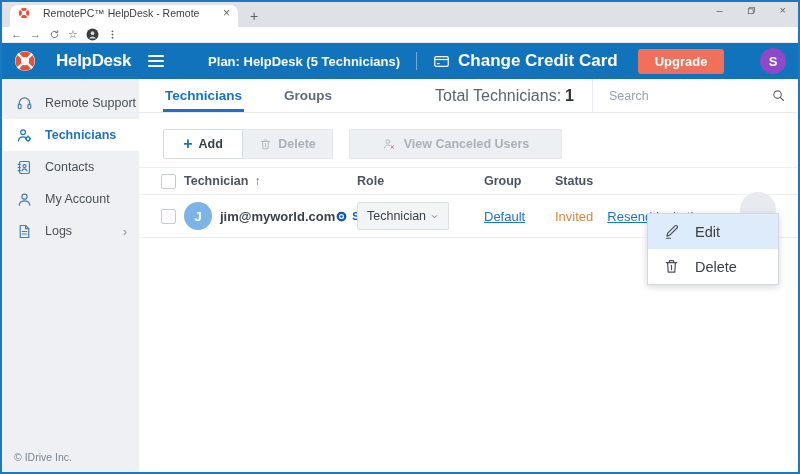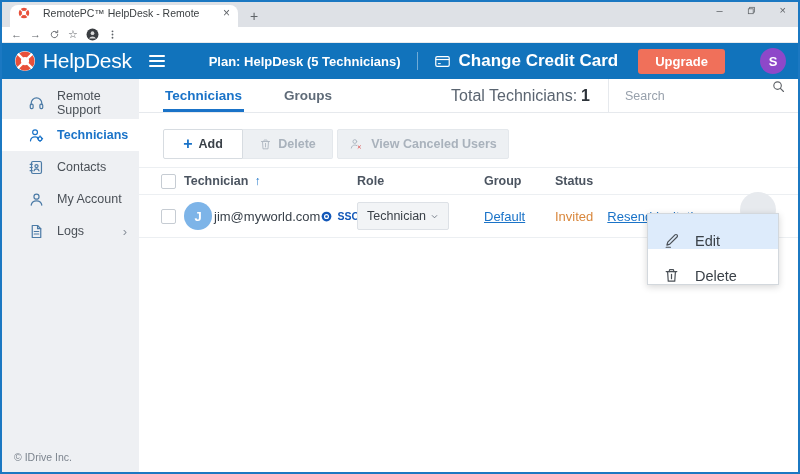--- a/index.html
+++ b/index.html
@@ -16,84 +16,84 @@
   .tab-close{font-size:12px;color:#5f6368;line-height:1}
   .newtab{font-size:14px;color:#5f6368;margin:0 0 4px 12px;line-height:1}
   .wincontrols{position:absolute;right:12px;top:3px;display:flex;gap:24px;align-items:center;color:#5f6368;font-size:11px;line-height:1}
   .navbar{height:16px;background:#fff;display:flex;align-items:center;padding:0 9px;gap:8px;border-bottom:1px solid #e8eaed}
   .nav-ic{color:#5f6368;font-size:11px;line-height:1}
   .omnibox{flex:1;display:flex;align-items:center;gap:5px;padding-left:6px}
   .url{font-size:10.5px;color:#202124}
   
   .appheader{height:36px;background:var(--header-blue,#1173bc);display:flex;align-items:center;color:#fff;padding:0 12px}
   .logo{width:22px;height:22px}
-  .appname{font-size:21px;font-weight:normal;margin-left:7px;letter-spacing:-.3px}
+  .appname{font-size:17px;font-weight:bold;margin-left:20px;letter-spacing:-.3px}
   .burger{margin-left:17px;display:flex;flex-direction:column;gap:3px;cursor:pointer}
   .burger i{display:block;width:16px;height:2px;background:#fff;border-radius:1px}
   .plan{margin-left:44px;font-size:13px;font-weight:bold}
   .hdivider{width:1px;height:18px;background:rgba(255,255,255,.4);margin:0 16px}
   .ccwrap{display:flex;align-items:center;gap:8px;font-size:17px;font-weight:bold;cursor:pointer}
   .cc{width:17px;height:17px}
   .upgrade{margin-left:20px;background:var(--upgrade,#f0705a);border:none;color:#fff;border-radius:3px;padding:5px 17px;font-size:13px;font-weight:bold;font-family:inherit;cursor:pointer}
   .s-avatar{margin-left:auto;width:26px;height:26px;border-radius:50%;background:var(--purple,#8e48c9);display:flex;align-items:center;justify-content:center;font-size:13px;font-weight:bold}
   
   .content{display:flex;height:393px}
   .sidebar{width:137px;background:#eef0f3;position:relative;padding-top:8px;flex:0 0 auto}
-  .side-item{height:32px;display:flex;align-items:center;padding-left:26px;gap:12px;font-size:12.5px;color:#4a5057;position:relative;cursor:pointer}
+  .side-item{height:32px;display:flex;align-items:center;padding-left:14px;gap:12px;font-size:12.5px;color:#4a5057;position:relative;cursor:pointer}
   .side-item svg{width:17px;height:17px;stroke:#4c7ba6;fill:none;stroke-width:1.7;stroke-linecap:round;stroke-linejoin:round;flex:0 0 auto}
   .side-item.active{background:#fff;color:var(--accent,#1a73c8);font-weight:bold}
   .side-item.active svg{stroke:var(--accent,#1a73c8)}
   .side-chevron{position:absolute;right:12px;color:#8a929c;font-size:13px}
   .side-footer{position:absolute;bottom:9px;left:12px;font-size:10.5px;color:#7c848e}
   .main{flex:1;display:flex;flex-direction:column;background:#fff;min-width:0}
   
   .tabrow{height:34px;display:flex;align-items:stretch;border-bottom:1px solid #e6e9ed;flex:0 0 auto}
   .tab-item{display:flex;align-items:center;font-size:13.5px;font-weight:bold;color:#5f6b78;position:relative;padding:0 2px;cursor:pointer}
   .tab-item.first{margin-left:24px}
   .tab-item+.tab-item{margin-left:38px}
   .tab-item.active{color:var(--accent,#1a73c8)}
   .tab-item.active::after{content:"";position:absolute;left:0;right:0;bottom:0;height:3px;background:var(--accent,#1a73c8)}
   .tabrow-right{margin-left:auto;display:flex;align-items:stretch}
   .total{display:flex;align-items:center;font-size:16px;color:#5a6470;padding-right:18px;gap:4px}
   .total b{color:#2d333a}
-  .searchbox{width:190px;border-left:1px solid #e6e9ed;display:flex;padding:0 12px 0 16px;gap:8px}
+  .searchbox{width:206px;border-left:1px solid #e6e9ed;display:flex;align-items:center;padding:0 12px 0 16px;gap:8px}
   .searchbox input{border:none;outline:none;flex:1;font-size:12.5px;color:#333;font-family:inherit;min-width:0;background:transparent}
   .searchbox input::placeholder{color:#98a1ac}
   .search-ic{width:15px;height:15px;stroke:#5f6368;fill:none;stroke-width:1.8;stroke-linecap:round;flex:0 0 auto;cursor:pointer}
   
   .toolbar{display:flex;align-items:center;padding:16px 0 0 24px;flex:0 0 auto}
   .btn{height:30px;display:flex;align-items:center;justify-content:center;font-size:12.5px;font-weight:bold;gap:6px;cursor:pointer}
   .btn svg{flex:0 0 auto}
   .btn-add{width:80px;background:#fff;border:1px solid #d7dce1;border-radius:2px 0 0 2px;color:#3a4148}
   .btn-add .plus{color:var(--accent,#1a73c8);font-size:16px;font-weight:bold;line-height:1}
   .btn-disabled{background:#edf0f3;border:1px solid #e4e8ec;color:#a9b2bc;cursor:default}
   .btn-del{width:90px;border-left:none;border-radius:0 2px 2px 0}
-  .btn-vcu{width:172px;margin-left:4px;border-radius:2px;gap:8px}
+  .btn-vcu{width:213px;margin-left:16px;border-radius:2px;gap:8px}
   .dis-ic{stroke:#aeb7c1;fill:none;stroke-width:1.7;stroke-linecap:round;stroke-linejoin:round}
   
   .table{margin-top:8px}
   .thead{display:flex;align-items:center;height:28px;border-top:1px solid #eceff2;border-bottom:1px solid #eceff2;font-size:12.5px;font-weight:bold;color:#4b5460}
   .trow{display:flex;align-items:center;height:43px;border-bottom:1px solid #eceff2}
   .c-check{flex:0 0 16px;margin-left:22px}
   .cb{display:block;width:15px;height:15px;border:1px solid #c6ccd3;border-radius:2px;background:#fff;cursor:pointer}
   .c-tech{flex:0 0 173px;margin-left:7px;display:flex;align-items:center;min-width:0}
   .c-role{flex:0 0 127px}
   .c-group{flex:0 0 71px}
   .c-status{flex:1;display:flex;align-items:center;gap:14px;min-width:0}
   .sort{color:var(--accent,#1a73c8);font-size:12px;font-weight:bold;margin-left:6px}
   .row-avatar{width:28px;height:28px;border-radius:50%;background:var(--row-avatar,#7db4e8);color:#fff;font-size:13px;font-weight:bold;display:flex;align-items:center;justify-content:center;flex:0 0 auto}
-  .email{margin-left:2px;font-size:13px;font-weight:normal;color:#39414a;white-space:nowrap}
+  .email{margin-left:8px;font-size:13px;font-weight:bold;color:#39414a;white-space:nowrap}
   .sso{margin-left:auto;margin-right:12px;display:flex;align-items:center;gap:4px;color:var(--sso,#1257b8);font-size:10.5px;font-weight:bold}
   .role-select{width:92px;height:28px;background:#f2f4f6;border:1px solid #dde1e6;border-radius:2px;display:flex;align-items:center;justify-content:space-between;padding:0 9px;font-size:12.5px;color:#3a4148;cursor:pointer}
   .link{color:var(--accent,#1a73c8);font-size:13px;text-decoration:underline;cursor:pointer;white-space:nowrap}
   .invited{color:var(--invited,#d9873c);font-size:13px}
   
   .hovercircle{position:absolute;left:738px;top:190px;width:36px;height:36px;border-radius:50%;background:#e7eaee;cursor:pointer}
   .menu{position:absolute;left:645px;top:211px;width:132px;background:#fff;border:1px solid #d3d8dd;box-shadow:0 2px 7px rgba(0,0,0,.16)}
-  .menu-item{height:35px;display:flex;align-items:flex-end;gap:15px;padding-left:15px;font-size:14.5px;color:#3a4148;cursor:pointer}
+  .menu-item{height:35px;display:flex;align-items:center;gap:15px;padding-left:15px;font-size:14.5px;color:#3a4148;cursor:pointer}
   .menu-item.hl{background:var(--menu-hl,#ddebfb)}
   .menu-item svg{width:17px;height:17px;stroke:#4a5056;fill:none;stroke-width:1.7;stroke-linecap:round;stroke-linejoin:round}
 </style>
 </head>
 <body>
 
 <div class="tabstrip">
   <div class="tab">
     <svg class="favicon" viewBox="0 0 24 24">
       <circle cx="12" cy="12" r="11" fill="#fff"></circle>

